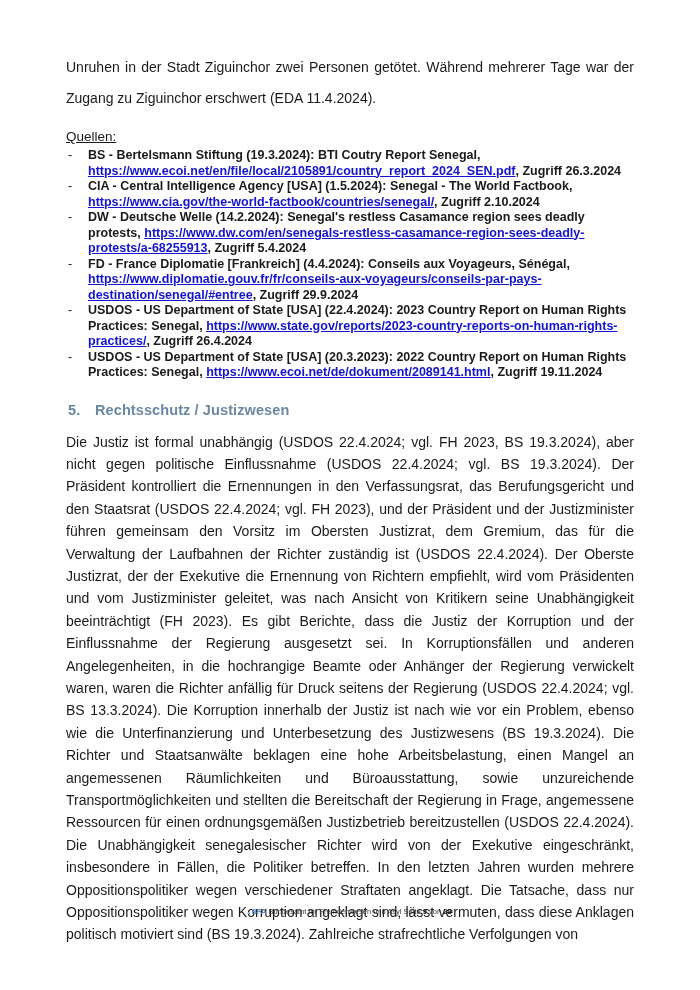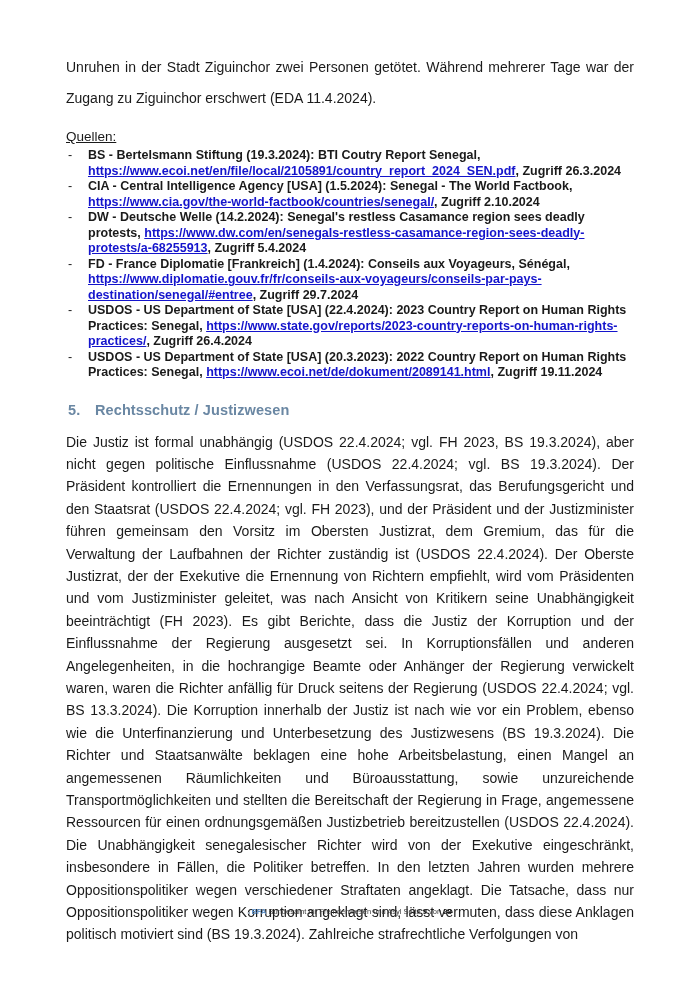--- a/index.html
+++ b/index.html
@@ -70,21 +70,21 @@
     <li class="source">
       <span class="dash">-</span>
       <span class="src"><span>CIA - Central Intelligence Agency [USA] (1.5.2024): Senegal - The World Factbook, </span><a class="lnk">https://www.cia.gov/the-world-factbook/countries/senegal/</a><span>, Zugriff 2.10.2024</span></span>
     </li>
     <li class="source">
       <span class="dash">-</span>
       <span class="src"><span>DW - Deutsche Welle (14.2.2024): Senegal's restless Casamance region sees deadly protests, </span><a class="lnk">https://www.dw.com/en/senegals-restless-casamance-region-sees-deadly-protests/a-68255913</a><span>, Zugriff 5.4.2024</span></span>
     </li>
     <li class="source">
       <span class="dash">-</span>
-      <span class="src"><span>FD - France Diplomatie [Frankreich] (1.4.2024): Conseils aux Voyageurs, Sénégal, </span><a class="lnk">https://www.diplomatie.gouv.fr/fr/conseils-aux-voyageurs/conseils-par-pays-destination/senegal/#entree</a><span>, Zugriff 29.7.2024</span></span>
+      <span class="src"><span>FD - France Diplomatie [Frankreich] (4.4.2024): Conseils aux Voyageurs, Sénégal, </span><a class="lnk">https://www.diplomatie.gouv.fr/fr/conseils-aux-voyageurs/conseils-par-pays-destination/senegal/#entree</a><span>, Zugriff 29.9.2024</span></span>
     </li>
     <li class="source">
       <span class="dash">-</span>
       <span class="src"><span>USDOS - US Department of State [USA] (22.4.2024): 2023 Country Report on Human Rights Practices: Senegal, </span><a class="lnk">https://www.state.gov/reports/2023-country-reports-on-human-rights-practices/</a><span>, Zugriff 26.4.2024</span></span>
     </li>
     <li class="source">
       <span class="dash">-</span>
       <span class="src"><span>USDOS - US Department of State [USA] (20.3.2023): 2022 Country Report on Human Rights Practices: Senegal, </span><a class="lnk">https://www.ecoi.net/de/dokument/2089141.html</a><span>, Zugriff 19.11.2024</span></span>
     </li>
   </ul>

